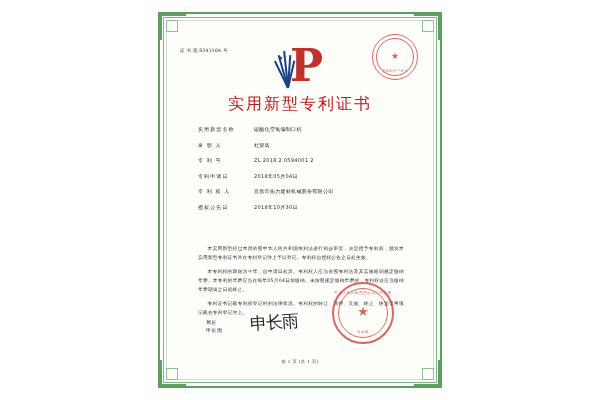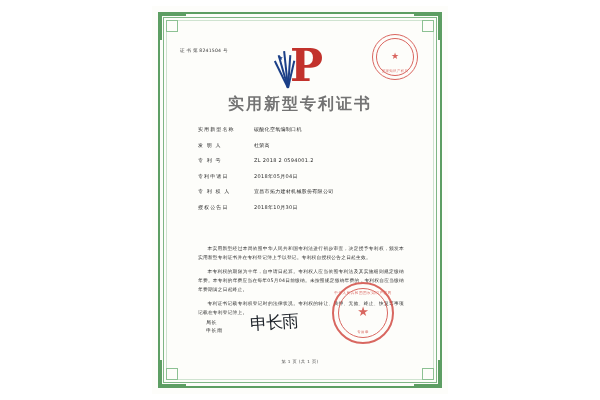--- a/index.html
+++ b/index.html
@@ -176,24 +176,24 @@
     font-size: 6px;
   }
 
   .title {
     position: absolute;
     left: 0;
     right: 0;
     top: 68px;
     text-align: center;
     font-family: "DejaVu Serif", serif;
-    font-weight: bold;
+    font-weight: normal;
     font-size: 16px;
     letter-spacing: 2px;
-    color: #737373;
+    color: #b91c1c;
   }
 
   .fields {
     position: absolute;
     left: 26px;
     right: 20px;
     top: 100px;
   }
   .field-row {
     display: flex;

